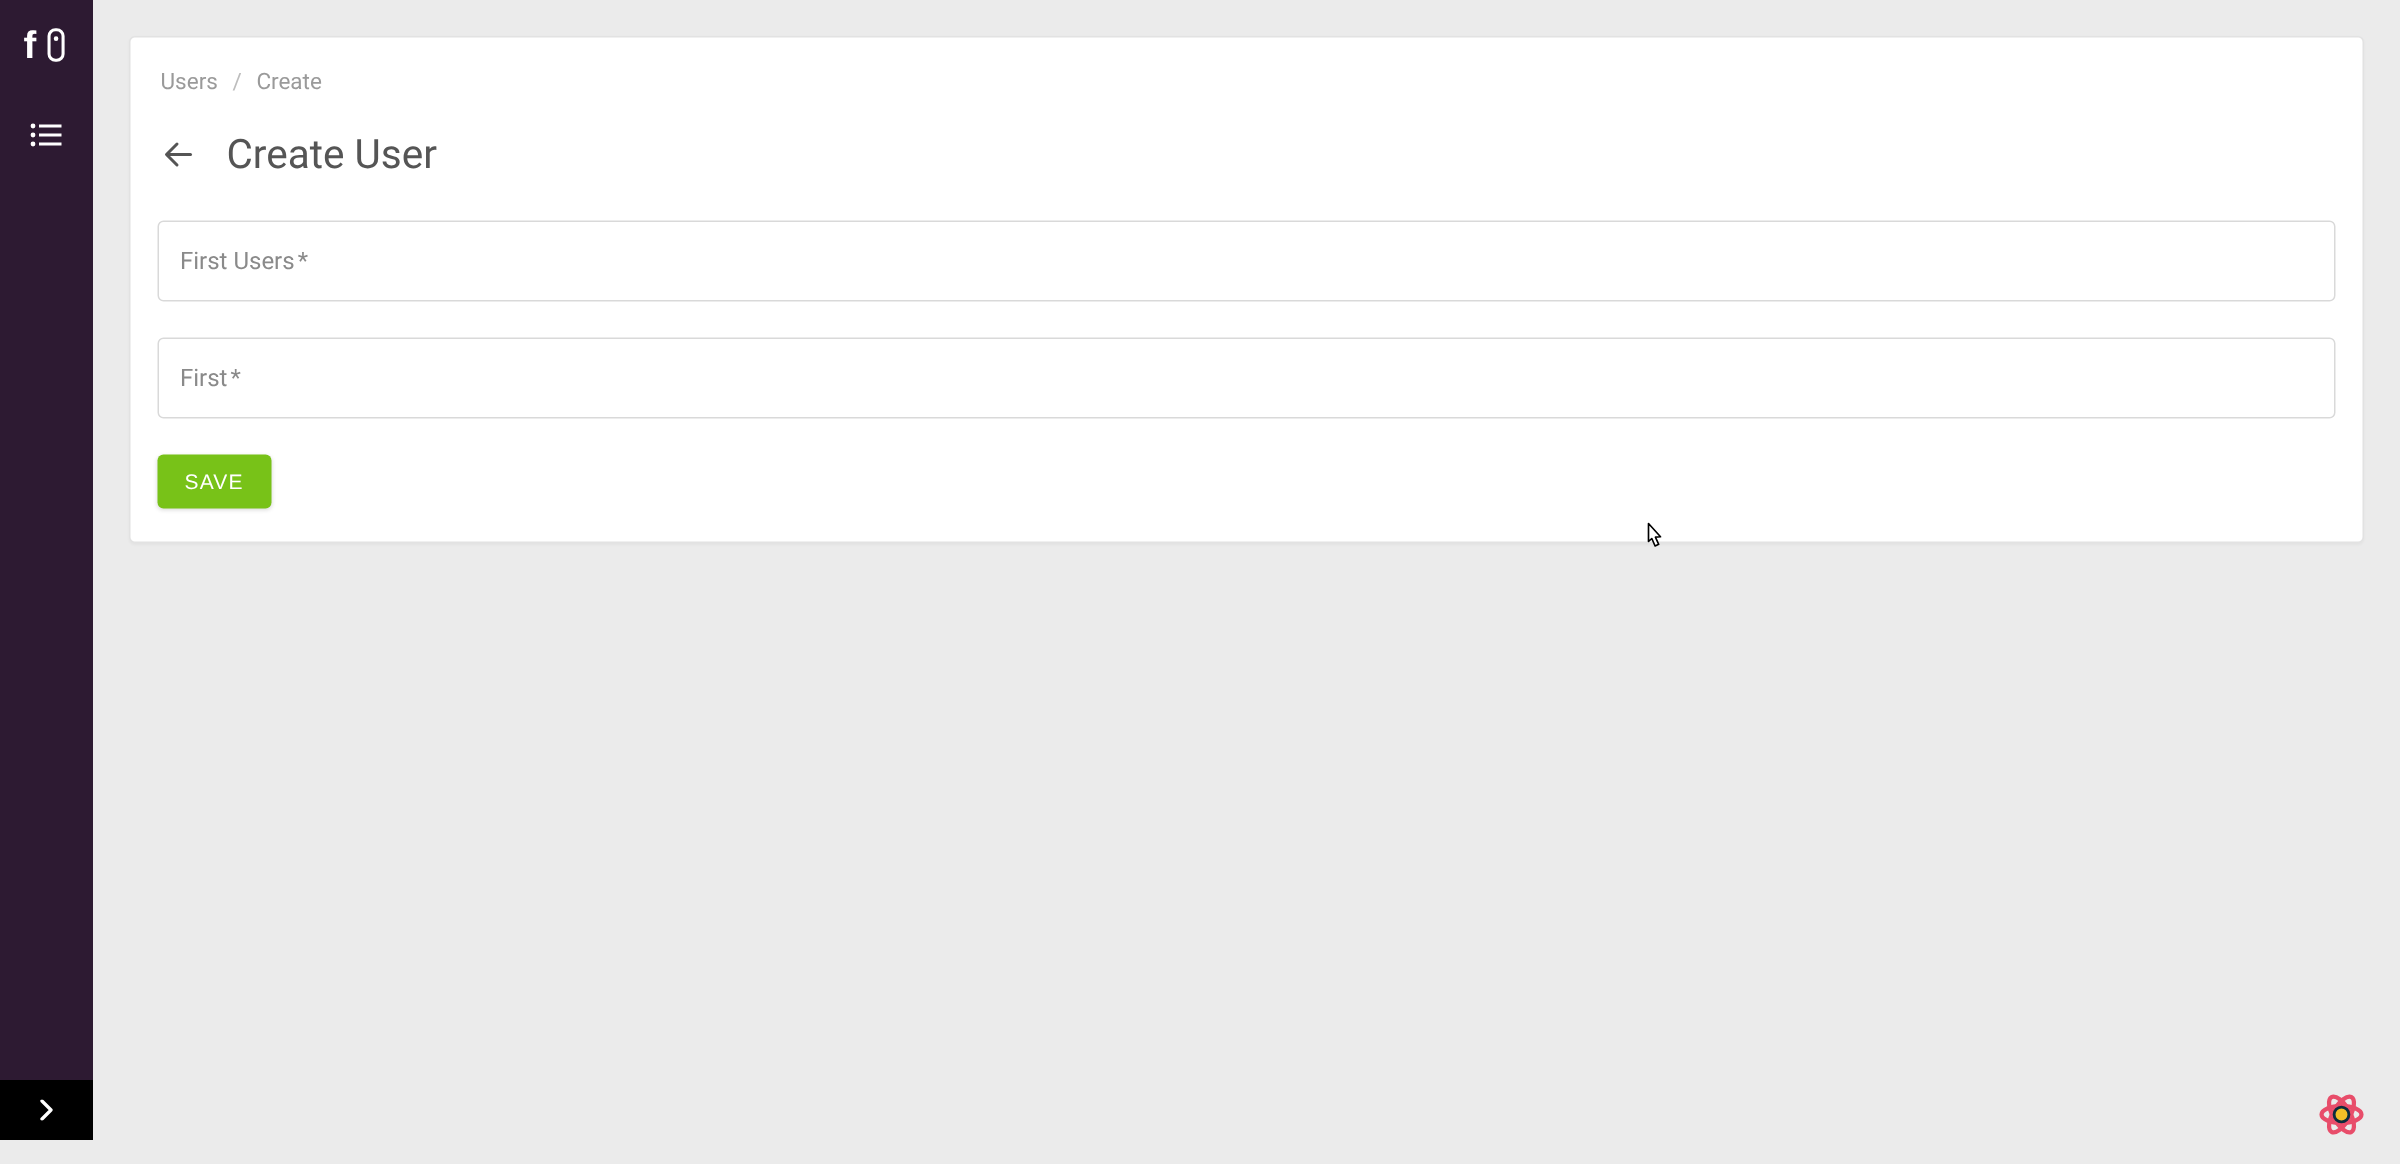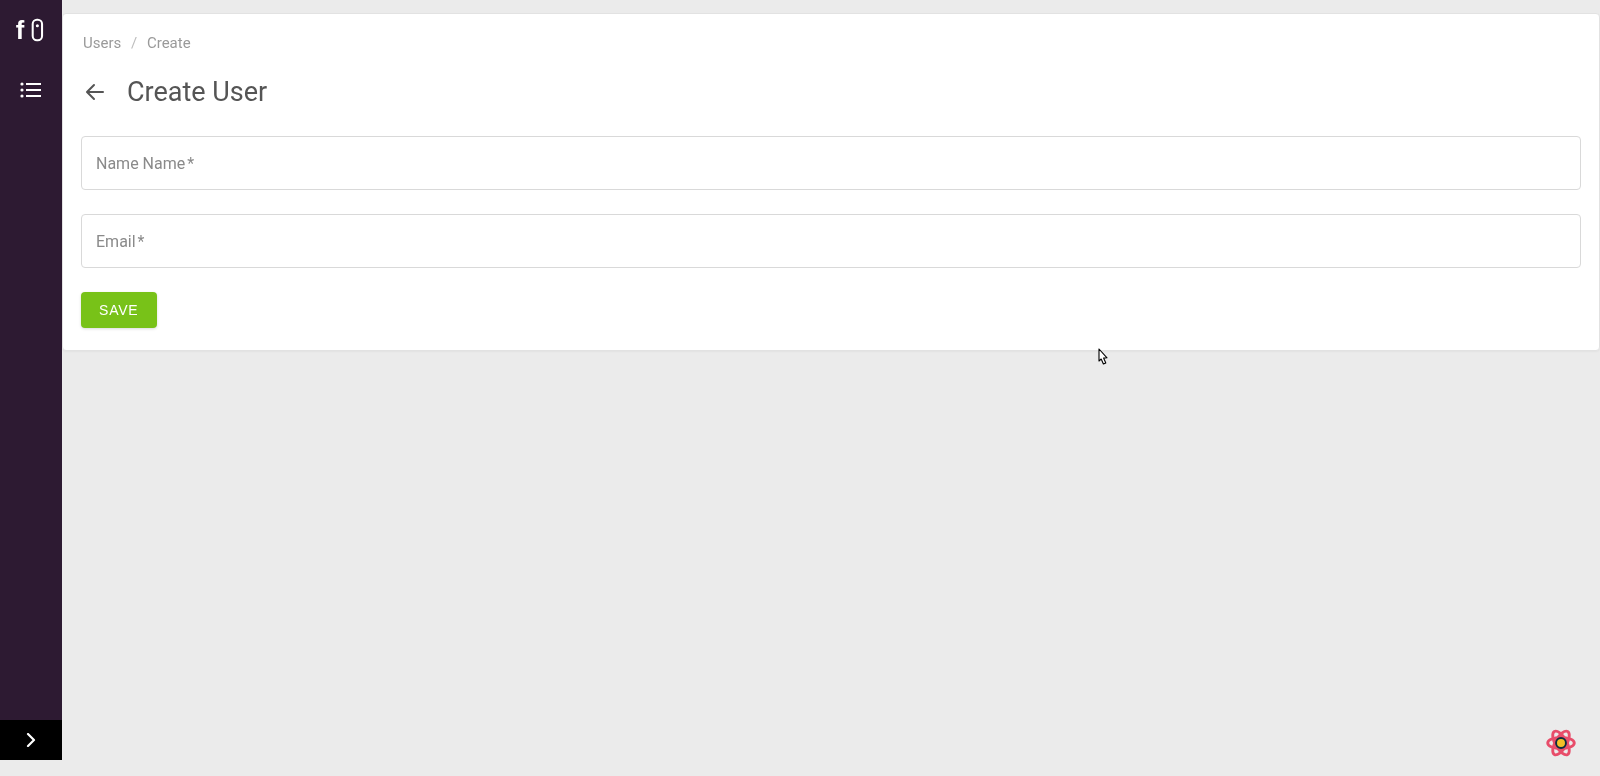--- a/index.html
+++ b/index.html
@@ -45,23 +45,24 @@
     background: #000;
     display: flex;
     align-items: center; justify-content: center;
     color: #fff;
     cursor: pointer;
   }
 
   
   .main {
     position: absolute;
-    left: 62px; top: 13px;
+    left: 62px; top: 0;
     width: 1538px;
     height: 628px;
+    padding: 24px;
   }
   .card {
     background: #fff;
     border: 1px solid #e2e2e2;
     border-radius: 4px;
     padding: 16px 18px 22px 18px;
     box-shadow: 0 1px 2px rgba(0,0,0,0.04);
   }
 
   .breadcrumb {
@@ -210,28 +211,28 @@
           <path d="M20 12H5" stroke="#555" stroke-width="2" stroke-linecap="round"></path>
           <path d="M11 5L4 12l7 7" stroke="#555" stroke-width="2" fill="none" stroke-linecap="round" stroke-linejoin="round"></path>
         </svg>
       </div>
       <h1 class="page-title">Create User</h1>
     </div>
 
     <div class="form-field">
       <input type="text" value="" style="">
       <label>
-        <span>Name Name</span><span class="req">*</span>
+        <span>First Users</span><span class="req">*</span>
       </label>
     </div>
 
     <div class="form-field">
       <input type="email" value="" style="">
       <label>
-        <span>Email</span><span class="req">*</span>
+        <span>First</span><span class="req">*</span>
       </label>
     </div>
 
 
     <div class="actions">
       <button class="save-btn">SAVE</button>
     </div>
 
   </div>
 </main>

